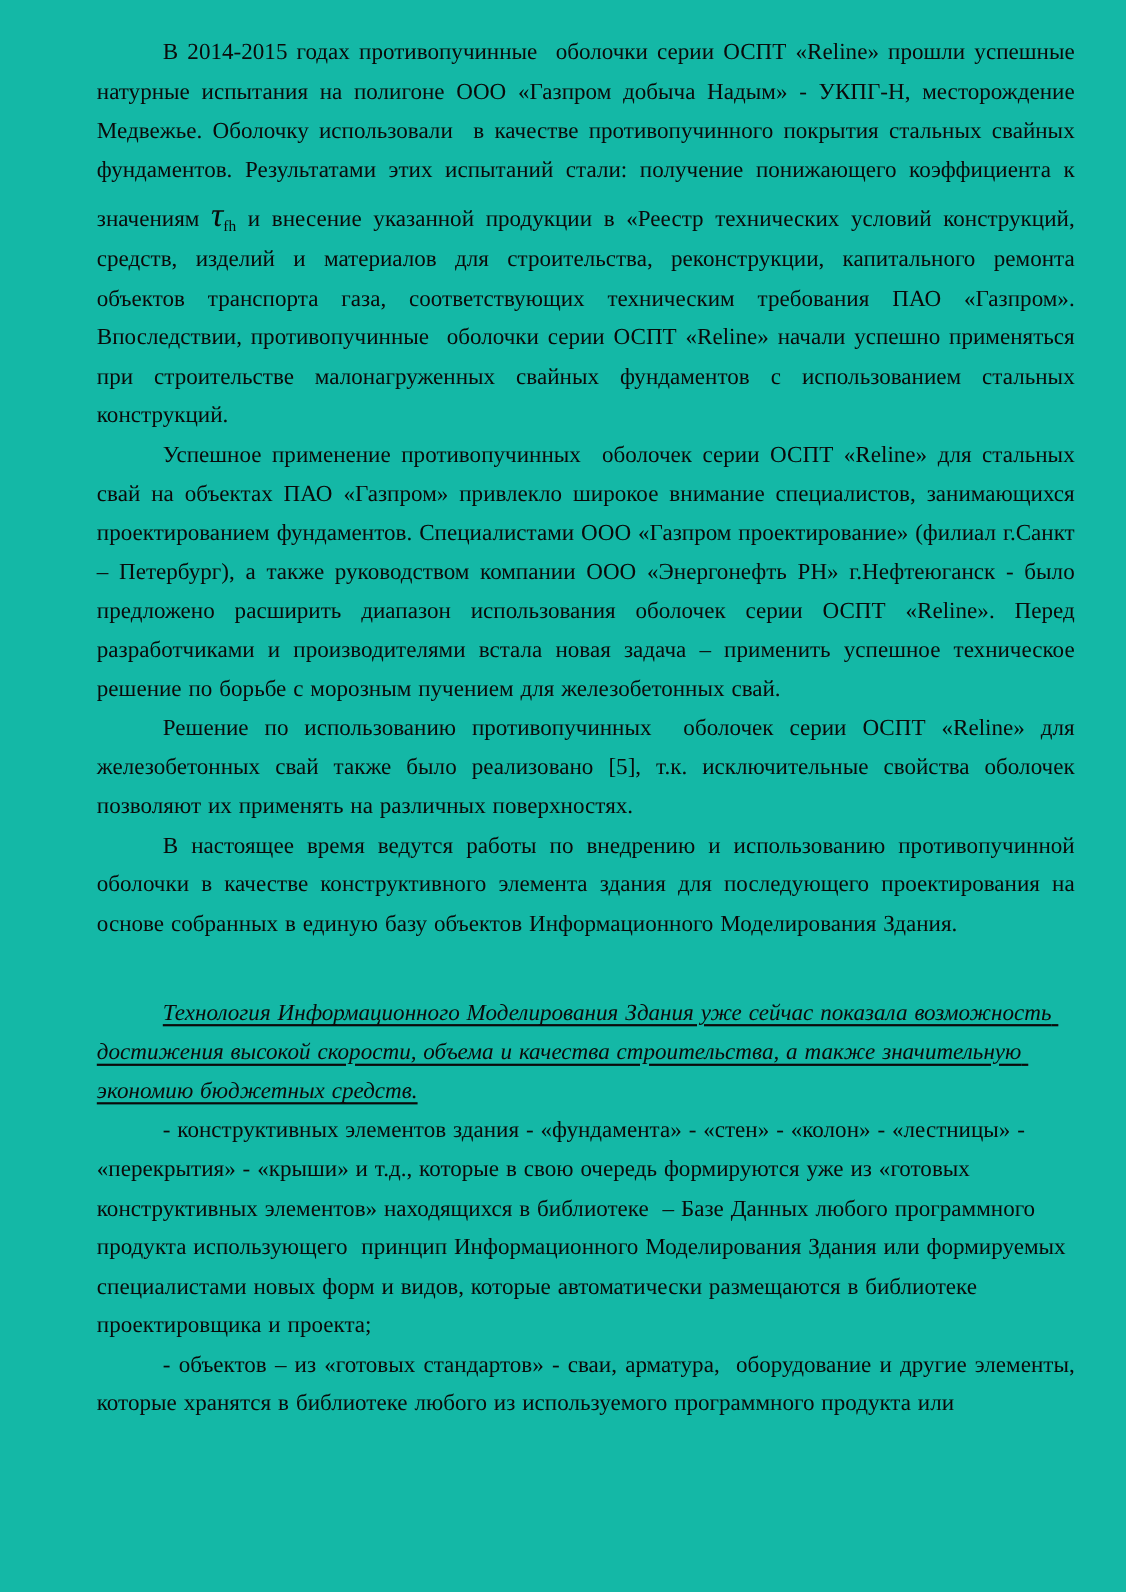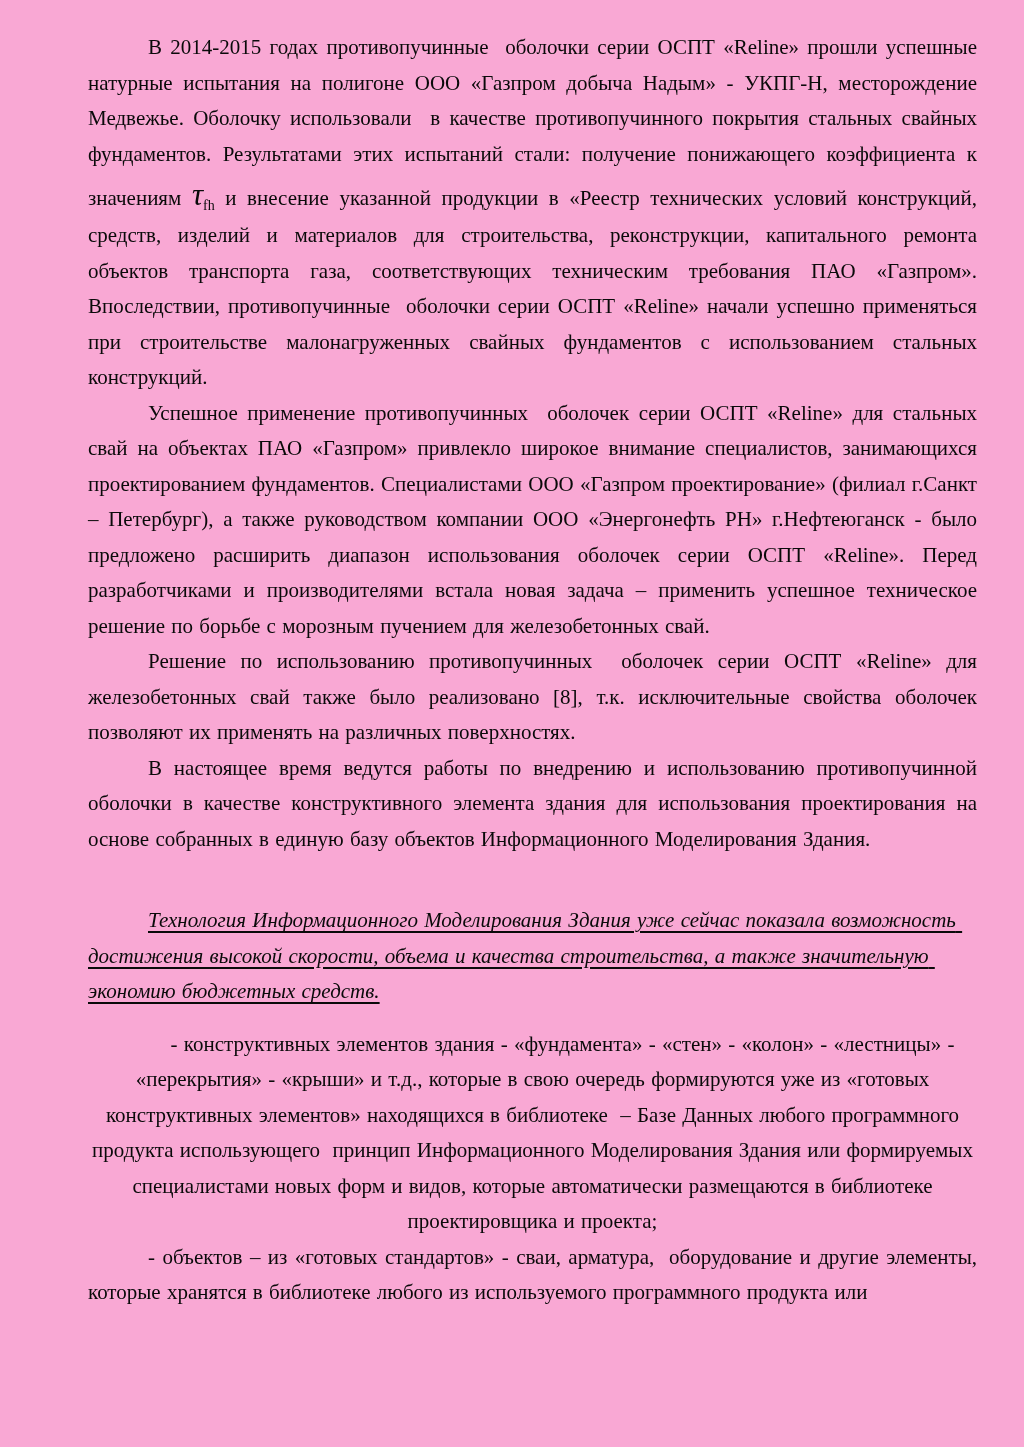--- a/index.html
+++ b/index.html
@@ -4,21 +4,21 @@
 <style>
   html, body {
     margin: 0;
     padding: 0;
     background: #ffffff;
   }
   .page {
     position: relative;
     width: 1024px;
     height: 1447px;
-    background: #f9a8d4;
+    background: #14b8a6;
     box-sizing: border-box;
     padding: 30px 47px 0 88px;
     font-family: "Liberation Serif", "DejaVu Serif", serif;
     color: #0a0a0a;
     overflow: hidden;
   }
   .para {
     margin: 0;
     font-size: 21px;
     line-height: 35.5px;
@@ -30,21 +30,21 @@
   .align-left {
     text-align: left;
   }
   .emphasis {
     font-style: italic;
     text-decoration: underline;
     text-decoration-thickness: 1.5px;
     text-underline-offset: 4px;
     margin-top: 46px;
   }
-  .gap-small { margin-top: 17px; text-align: center; }
+  .gap-small { margin-top: 0; }
   .gap-large { }
   .tau {
     font-size: 31px;
     line-height: 46px;
     font-style: italic;
   }
   .tau-sub {
     font-size: 14px;
     line-height: 0;
   }
@@ -52,23 +52,23 @@
 </head>
 <body>
 
 <div class="page">
   <div>
 
     <p class="para"><span>В 2014-2015 годах противопучинные  оболочки серии ОСПТ «Reline» прошли успешные натурные испытания на полигоне ООО «Газпром добыча Надым» - УКПГ-Н, месторождение Медвежье. Оболочку использовали  в качестве противопучинного покрытия стальных свайных фундаментов. Результатами этих испытаний стали: получение понижающего коэффициента к значениям </span><span class="tau">τ</span><sub class="tau-sub">fh</sub><span> и внесение указанной продукции в «Реестр технических условий конструкций, средств, изделий и материалов для строительства, реконструкции, капитального ремонта объектов транспорта газа, соответствующих техническим требования ПАО «Газпром». Впоследствии, противопучинные  оболочки серии ОСПТ «Reline» начали успешно применяться при строительстве малонагруженных свайных фундаментов с использованием стальных конструкций.</span></p>
 
     <p class="para">Успешное применение противопучинных  оболочек серии ОСПТ «Reline» для стальных свай на объектах ПАО «Газпром» привлекло широкое внимание специалистов, занимающихся проектированием фундаментов. Специалистами ООО «Газпром проектирование» (филиал г.Санкт – Петербург), а также руководством компании ООО «Энергонефть РН» г.Нефтеюганск - было предложено расширить диапазон использования оболочек серии ОСПТ «Reline». Перед разработчиками и производителями встала новая задача – применить успешное техническое решение по борьбе с морозным пучением для железобетонных свай.</p>
 
-    <p class="para">Решение по использованию противопучинных  оболочек серии ОСПТ «Reline» для железобетонных свай также было реализовано [8], т.к. исключительные свойства оболочек позволяют их применять на различных поверхностях.</p>
+    <p class="para">Решение по использованию противопучинных  оболочек серии ОСПТ «Reline» для железобетонных свай также было реализовано [5], т.к. исключительные свойства оболочек позволяют их применять на различных поверхностях.</p>
 
-    <p class="para">В настоящее время ведутся работы по внедрению и использованию противопучинной оболочки в качестве конструктивного элемента здания для использования проектирования на основе собранных в единую базу объектов Информационного Моделирования Здания.</p>
+    <p class="para">В настоящее время ведутся работы по внедрению и использованию противопучинной оболочки в качестве конструктивного элемента здания для последующего проектирования на основе собранных в единую базу объектов Информационного Моделирования Здания.</p>
 
     <p class="para align-left emphasis">Технология Информационного Моделирования Здания уже сейчас показала возможность достижения высокой скорости, объема и качества строительства, а также значительную экономию бюджетных средств.</p>
 
 
     <p class="para align-left gap-small">- конструктивных элементов здания - «фундамента» - «стен» - «колон» - «лестницы» - «перекрытия» - «крыши» и т.д., которые в свою очередь формируются уже из «готовых конструктивных элементов» находящихся в библиотеке  – Базе Данных любого программного продукта использующего  принцип Информационного Моделирования Здания или формируемых специалистами новых форм и видов, которые автоматически размещаются в библиотеке проектировщика и проекта;</p>
 
     <p class="para gap-large">- объектов – из «готовых стандартов» - сваи, арматура,  оборудование и другие элементы, которые хранятся в библиотеке любого из используемого программного продукта или</p>
 
   </div>
 </div>

